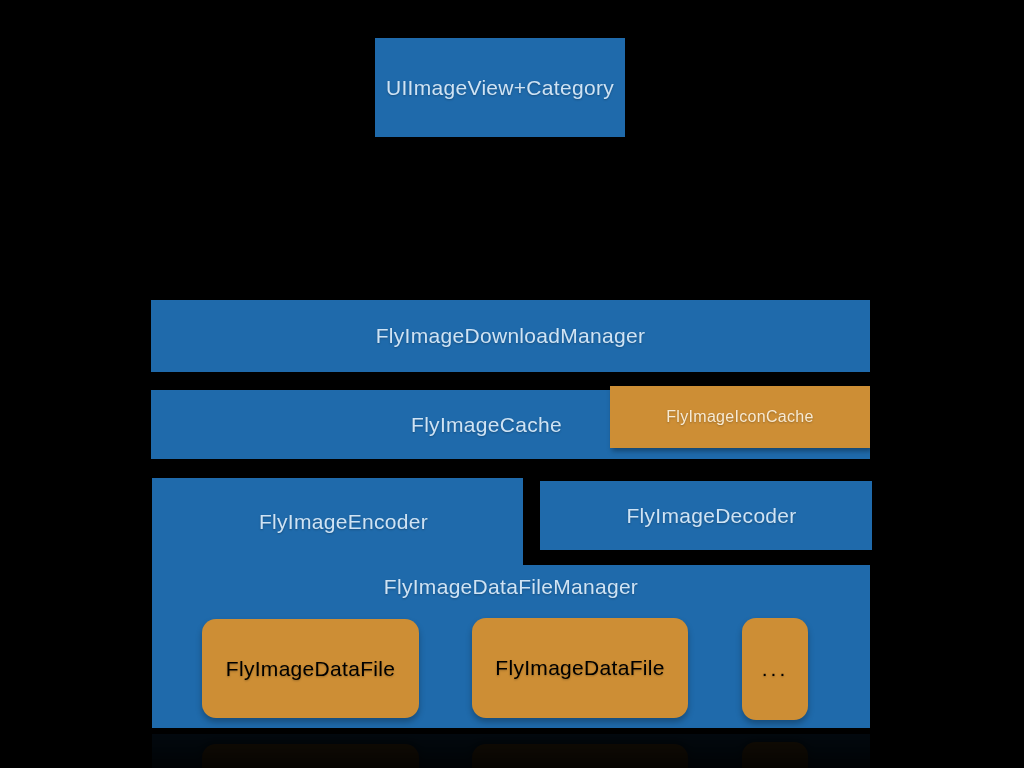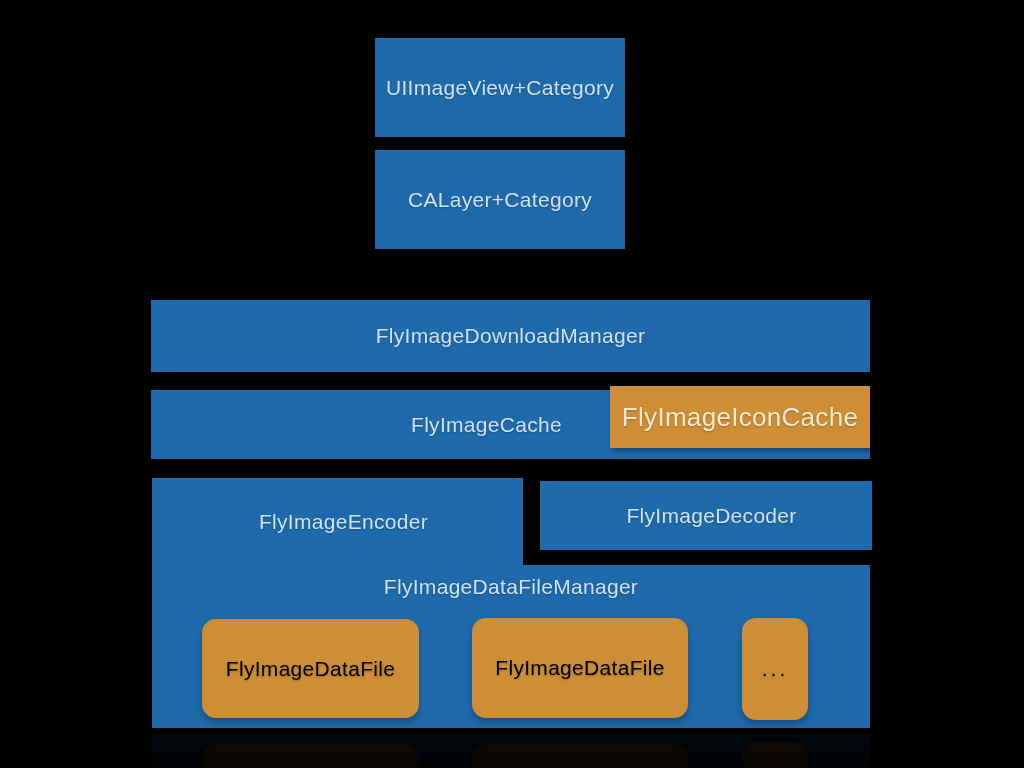--- a/index.html
+++ b/index.html
@@ -36,21 +36,21 @@
   
   .uiimageview-box { left: 375px; top: 38px;  width: 250px; height: 99px; }
   .calayer-box     { left: 375px; top: 150px; width: 250px; height: 99px; }
 
   
   .download-box { left: 151px; top: 300px; width: 719px; height: 72px; }
 
   .cache-box    { left: 151px; top: 390px; width: 719px; height: 69px; padding-right: 48px; }
   .icon-cache-box {
     left: 610px; top: 386px; width: 260px; height: 62px;
-    font-size: 26px;
+    font-size: 16px;
     box-shadow: 2px 3px 5px rgba(0,0,0,0.35);
     z-index: 2;
   }
 
   .encoder-box { left: 152px; top: 478px; width: 371px; height: 88px; padding-left: 12px; }
   .decoder-box { left: 540px; top: 481px; width: 332px; height: 69px; padding-left: 11px; }
 
   
   .dfm-box {
     left: 152px; top: 565px; width: 718px; height: 163px;
@@ -97,21 +97,20 @@
     background: #1f6aab;
   }
 </style>
 </head>
 <body>
 
 <div class="stage">
 
   <div class="box uiimageview-box">UIImageView+Category</div>
 
-  <div class="box calayer-box">CALayer+Category</div>
 
   <div class="box cache-box">FlyImageCache</div>
 
   <div class="box download-box">FlyImageDownloadManager</div>
 
   <div class="box orange icon-cache-box">FlyImageIconCache</div>
 
   <div class="box encoder-box">FlyImageEncoder</div>
 
   <div class="box decoder-box">FlyImageDecoder</div>

